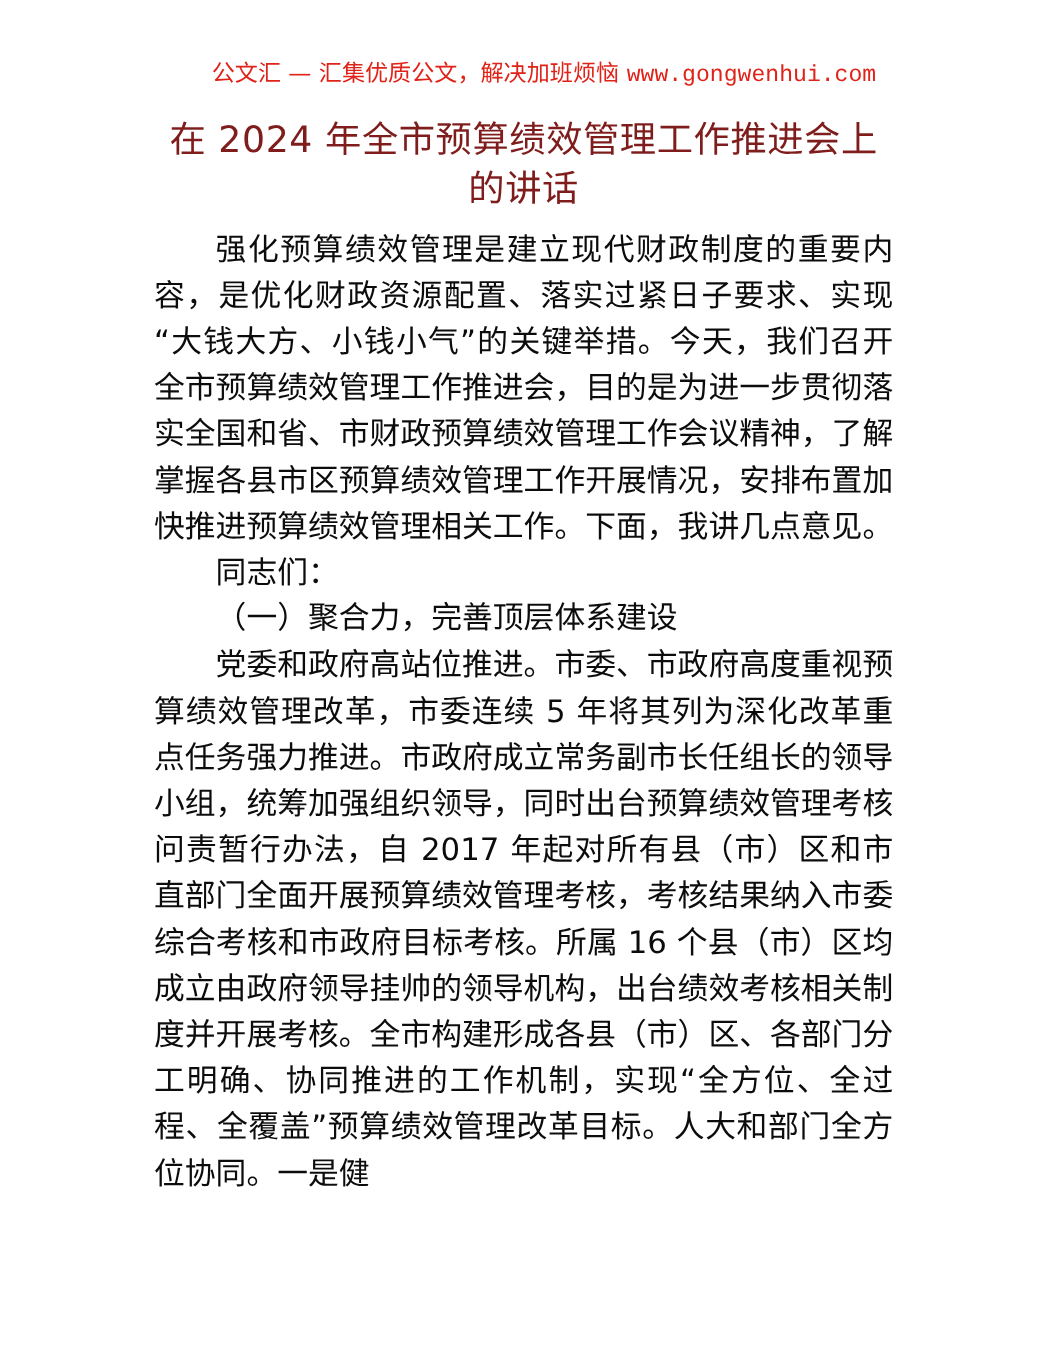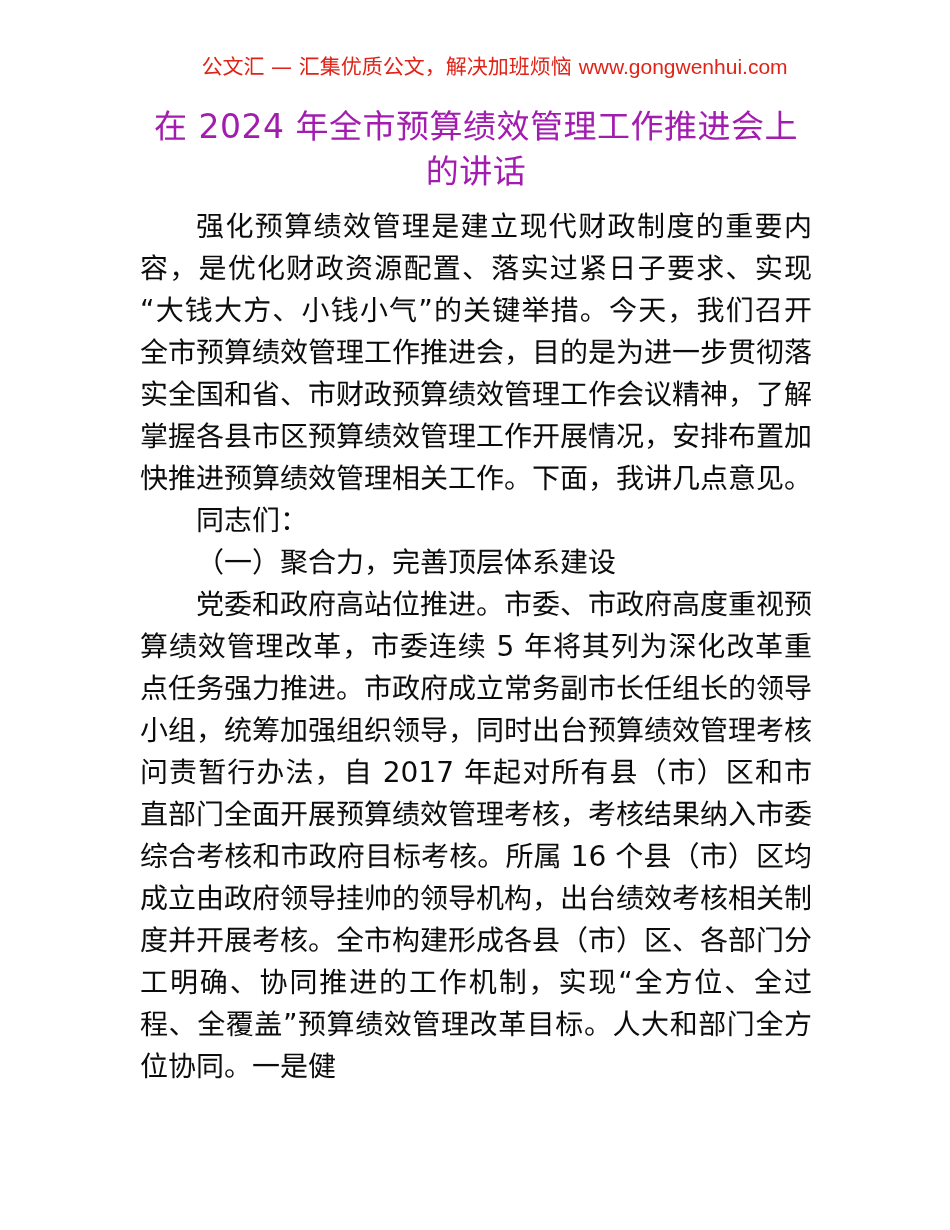--- a/index.html
+++ b/index.html
@@ -29,37 +29,37 @@
     text-align: center;
     white-space: nowrap;
     font-size: 21px;
     line-height: 30px;
     letter-spacing: 0.2px;
     color: #e02318;
     font-family: "DejaVu Sans", "Liberation Sans", sans-serif;
   }
   .site-header .brand-cn { letter-spacing: 0px; margin-left: 39px; }
   .site-header .brand-url {
-    font-family: Liberation Sans, sans-serif;
+    font-family: Liberation Mono, monospace;
     letter-spacing: 0px;
   }
 
   
   .doc {
     position: absolute;
     top: 104px;
     left: 140px;
     width: 672px;
   }
 
   .doc-title {
     font-size: 33px;
     line-height: 45px;
     text-align: center;
-    color: #a21caf;
+    color: #7f1d1d;
     margin: 0 0 12px 0;
     font-weight: normal;
     letter-spacing: 0.5px;
     font-family: "DejaVu Sans", "Liberation Sans", sans-serif;
   }
 
   p.para {
     font-size: 28px;
     line-height: 42px;
     color: #0c0c0c;

